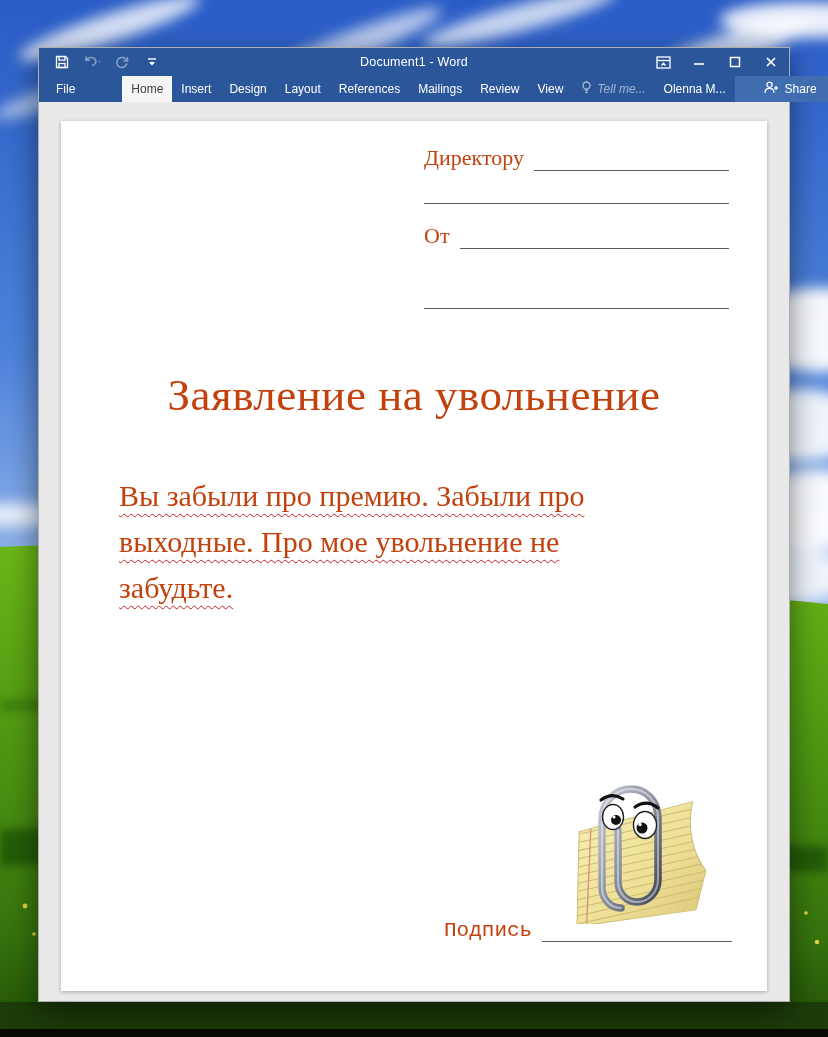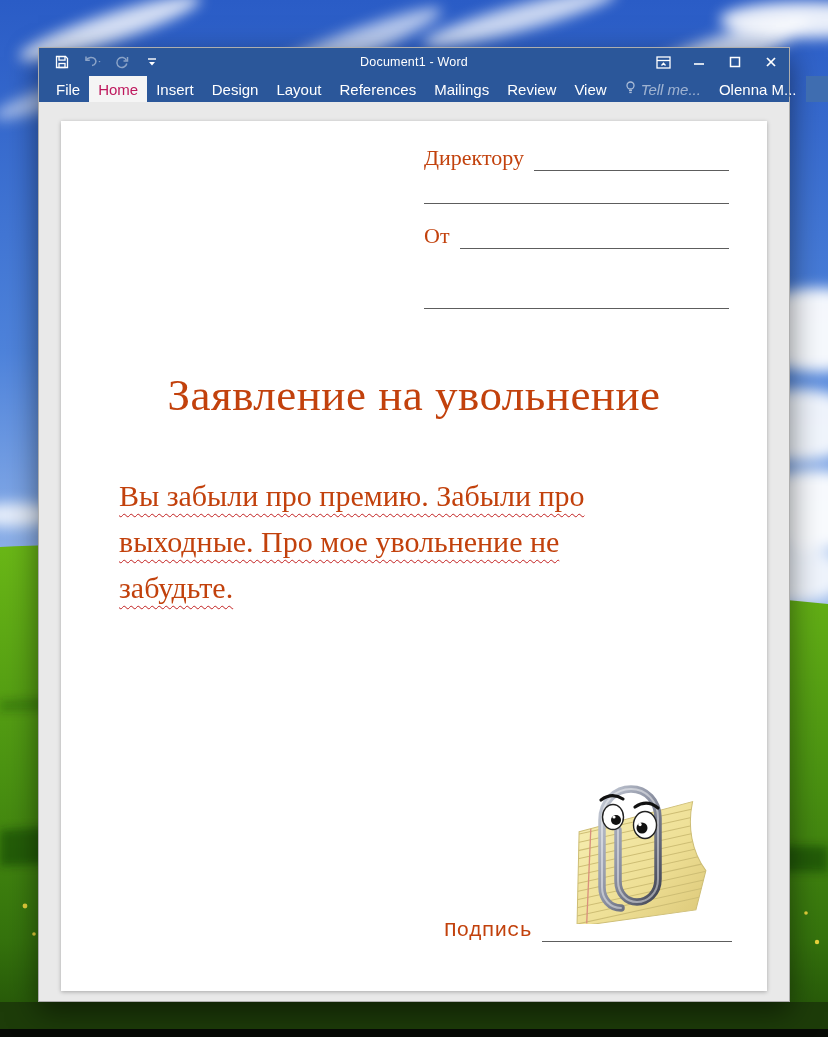--- a/index.html
+++ b/index.html
@@ -28,23 +28,23 @@
     color:#fff;font-size:12.5px;letter-spacing:.2px;z-index:1;pointer-events:none;
   }
   .controls{position:absolute;right:0;top:0;height:28px;display:flex;z-index:2;}
   .ctrl{width:36px;height:28px;display:flex;align-items:center;justify-content:center;}
   
   .tabs{
     position:relative;height:26px;background:#2b579a;display:flex;align-items:stretch;
     padding-left:8px;z-index:1;
   }
   .tab{
-    display:flex;align-items:center;padding:0 9px;color:#fff;font-size:15px;white-space:nowrap;
-  }
-  .tab.active{background:#f5f5f5;color:#be185d;}
+    display:flex;align-items:center;padding:0 9px;color:#fff;font-size:12px;white-space:nowrap;
+  }
+  .tab.active{background:#f5f5f5;color:#404040;margin-left:38px;}
   .tab.tellme{color:rgba(255,255,255,.55);gap:5px;font-style:italic;}
   .tab.share{margin-left:auto;background:#3f6db0;gap:6px;padding:0 29px;}
   
   .docarea{position:absolute;left:0;right:0;top:54px;bottom:0;background:#e9e9e9;overflow:hidden;}
   .page{
     position:absolute;left:22px;right:22px;top:19px;bottom:10px;background:#ffffff;
     box-shadow:0 1px 4px rgba(0,0,0,.28);
     font-family:"Liberation Serif","DejaVu Serif",serif;color:#c2410c;
   }
   .addr{position:absolute;left:363px;width:305px;top:24px;font-size:22px;}

